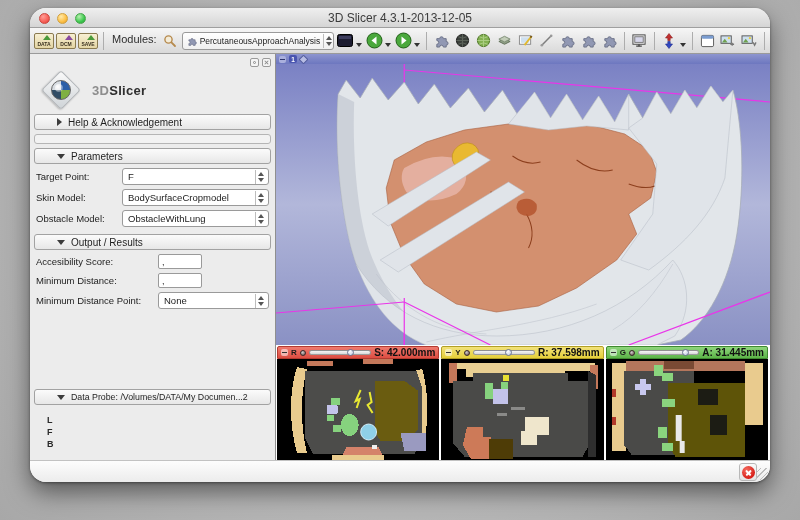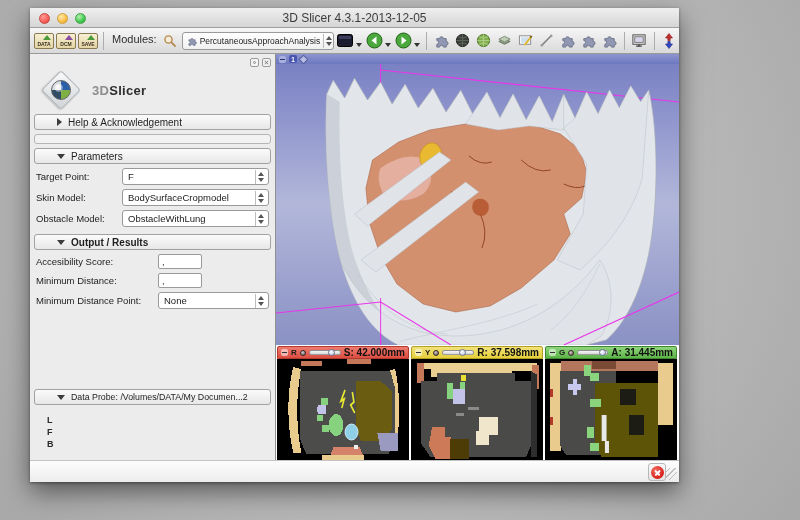--- a/index.html
+++ b/index.html
@@ -1,19 +1,19 @@
 <!DOCTYPE html>
 <html><head>
 <meta charset="utf-8">
 <style>
   html,body{margin:0;padding:0;width:800px;height:520px;overflow:hidden;
     font-family:"Liberation Sans","DejaVu Sans",sans-serif;
     background:radial-gradient(circle at 50% 40%, #c9c9c9 0%, #b3b3b3 70%, #a8a8a8 100%);}
   *{box-sizing:border-box;}
-  .window{position:absolute;left:30px;top:8px;width:649px;height:474px;border-radius:0;
+  .window{position:absolute;left:30px;top:8px;width:740px;height:474px;border-radius:16px;
     background:#ececec;box-shadow:0 10px 24px rgba(0,0,0,.5),0 1px 3px rgba(0,0,0,.4);
     display:flex;flex-direction:column;overflow:hidden;}
   
   .titlebar{height:20px;background:linear-gradient(#efefef,#d5d5d5);border-bottom:1px solid #9f9f9f;
     position:relative;flex:0 0 auto;border-radius:6px 6px 0 0;}
   .title{font-size:12px;color:#3c3c3c;text-align:center;line-height:20px;}
   .lights{position:absolute;left:9px;top:5px;display:flex;gap:7px;}
   .light{width:11px;height:11px;border-radius:50%;}
   .light.red{background:radial-gradient(circle at 35% 30%,#ff9d96,#f75f57 60%,#d63a30);border:1px solid #c94840;}
   .light.yellow{background:radial-gradient(circle at 35% 30%,#ffe9a8,#fdbf45 60%,#dd9c28);border:1px solid #cfa040;}
@@ -333,21 +333,21 @@
           <div class="fcombo">
             <span class="ctext">ObstacleWithLung</span>
             <div class="stepper">
                 <div class="tri-up"></div>
                 <div class="tri-dn"></div>
               </div>
           </div>
         </div>
       </div>
 
-      <div class="cbar" style="margin-top:5px;font-weight:bold;">
+      <div class="cbar" style="margin-top:5px;">
         <div class="tri-down"></div>
         <span class="lab">Output / Results</span>
       </div>
       <div class="form">
         <div class="frow wide">
           <span class="flabel">Accesibility Score:</span>
           <input class="tfield" value="," style="">
         </div>
         <div class="frow wide">
           <span class="flabel">Minimum Distance:</span>

